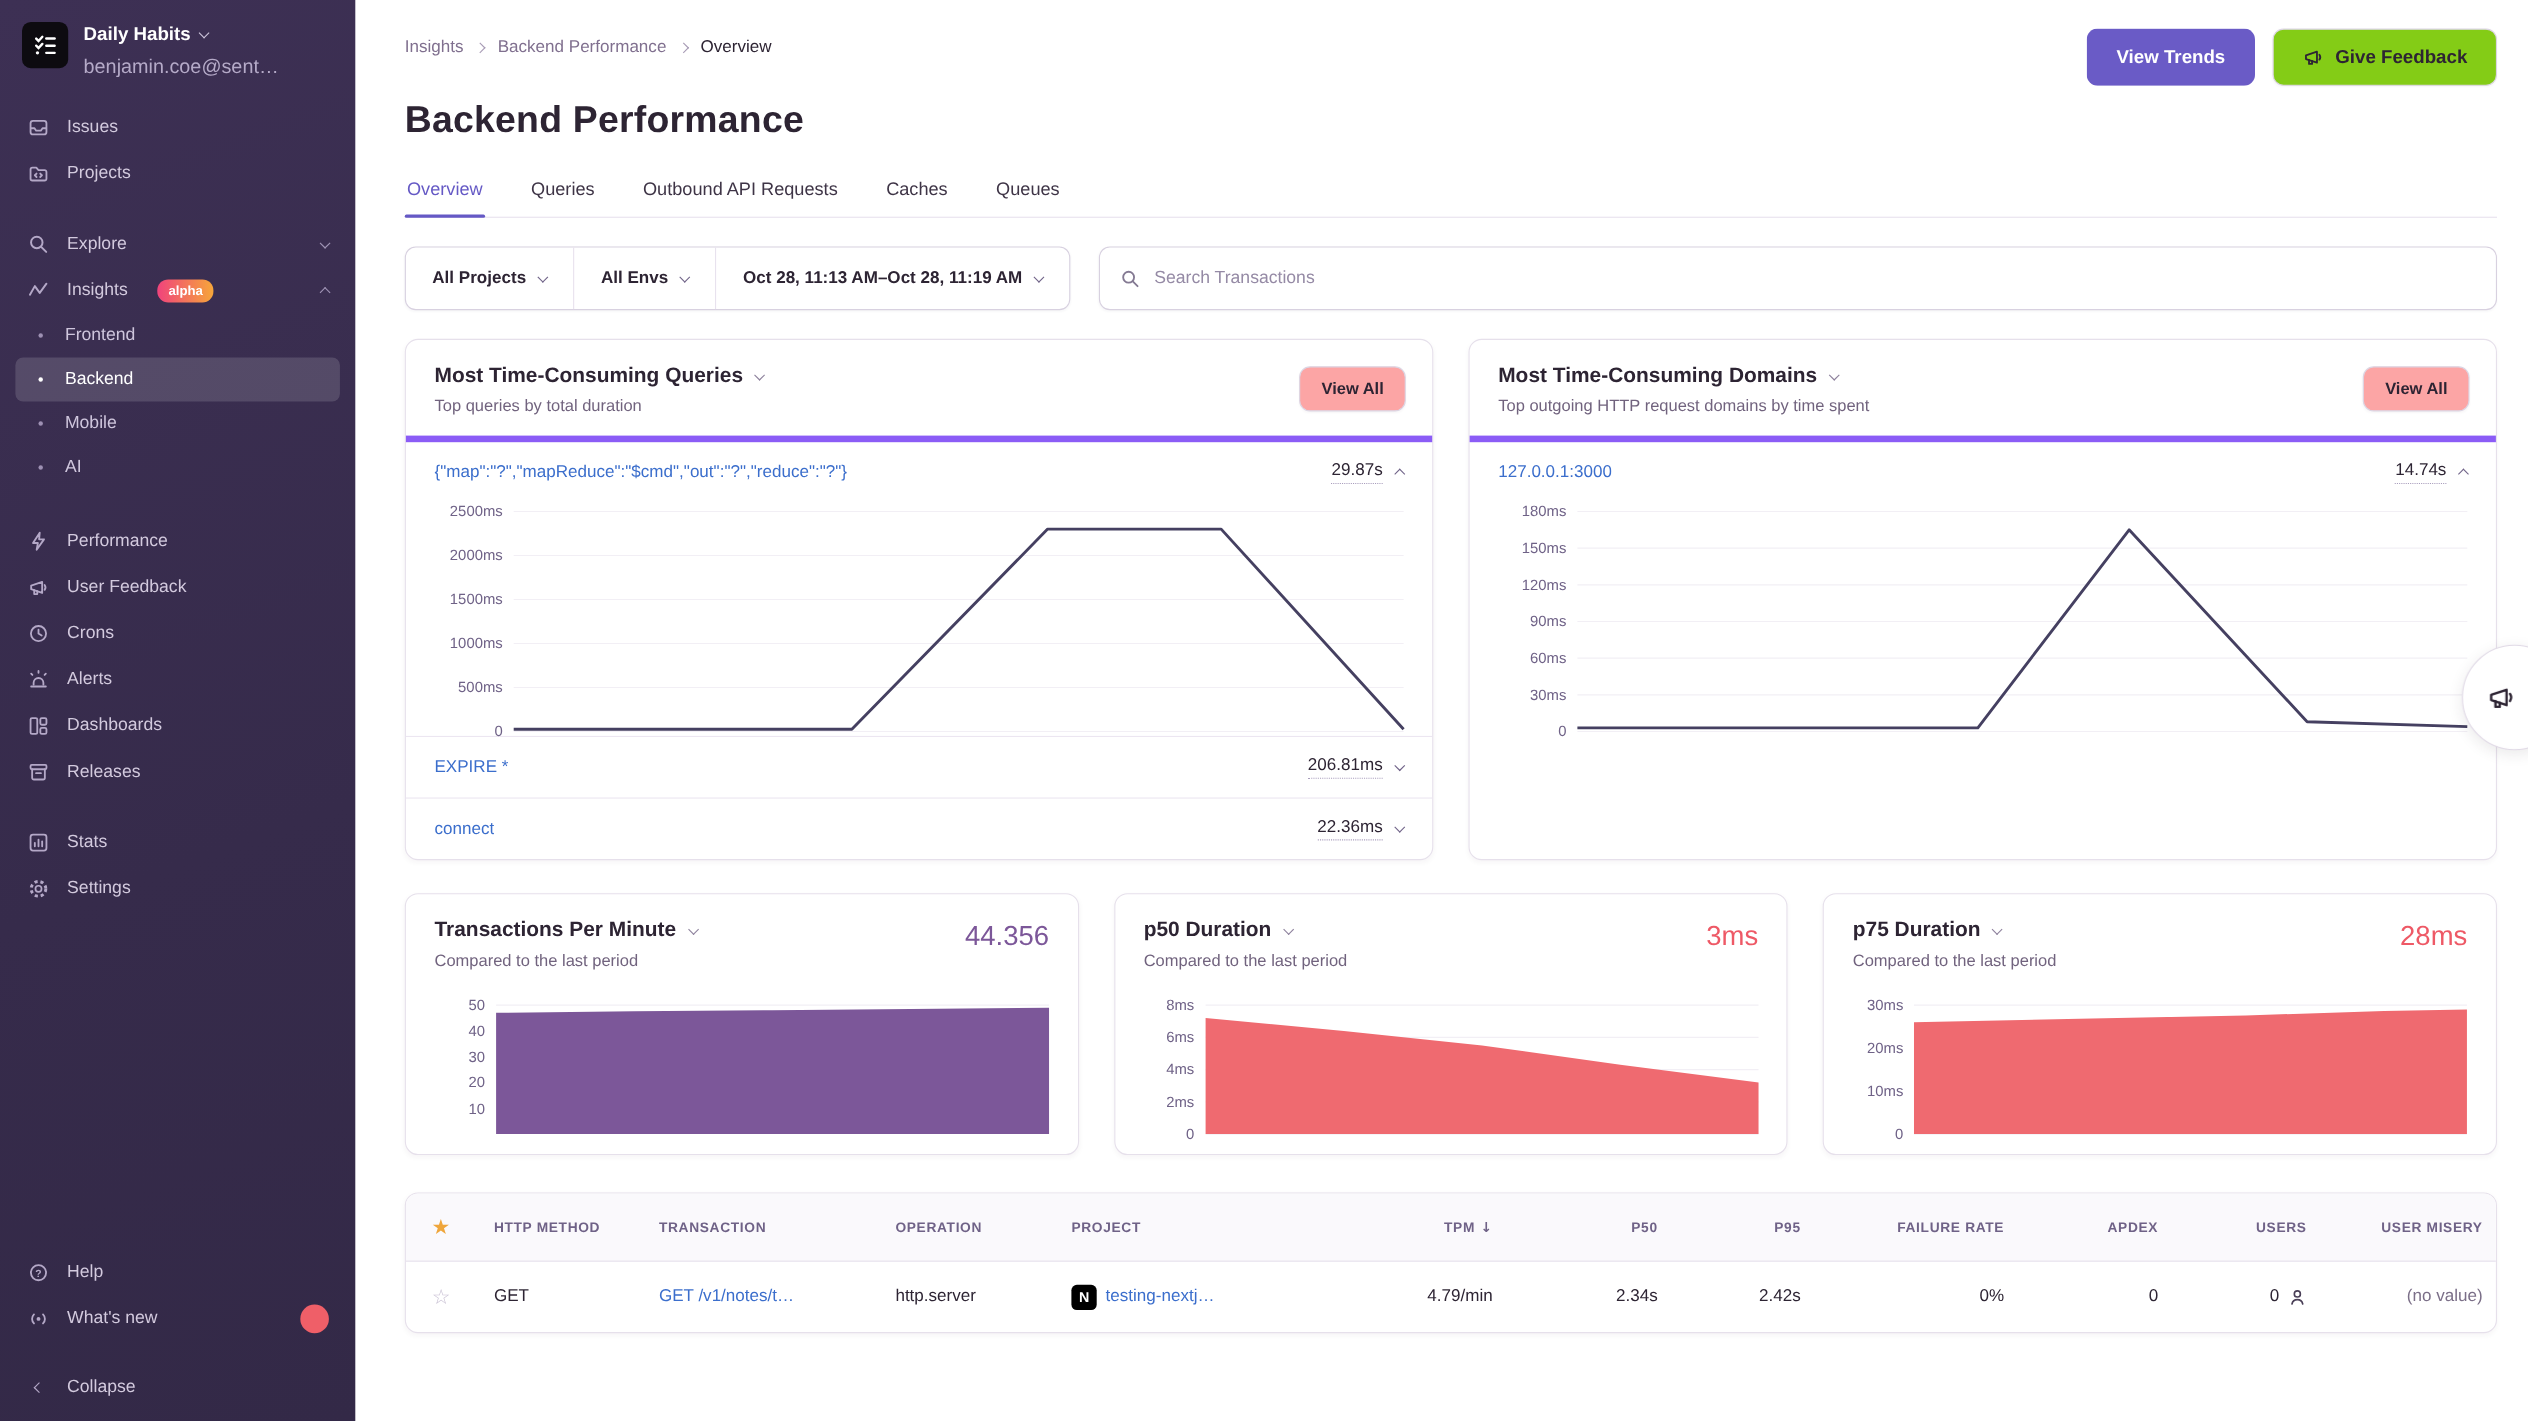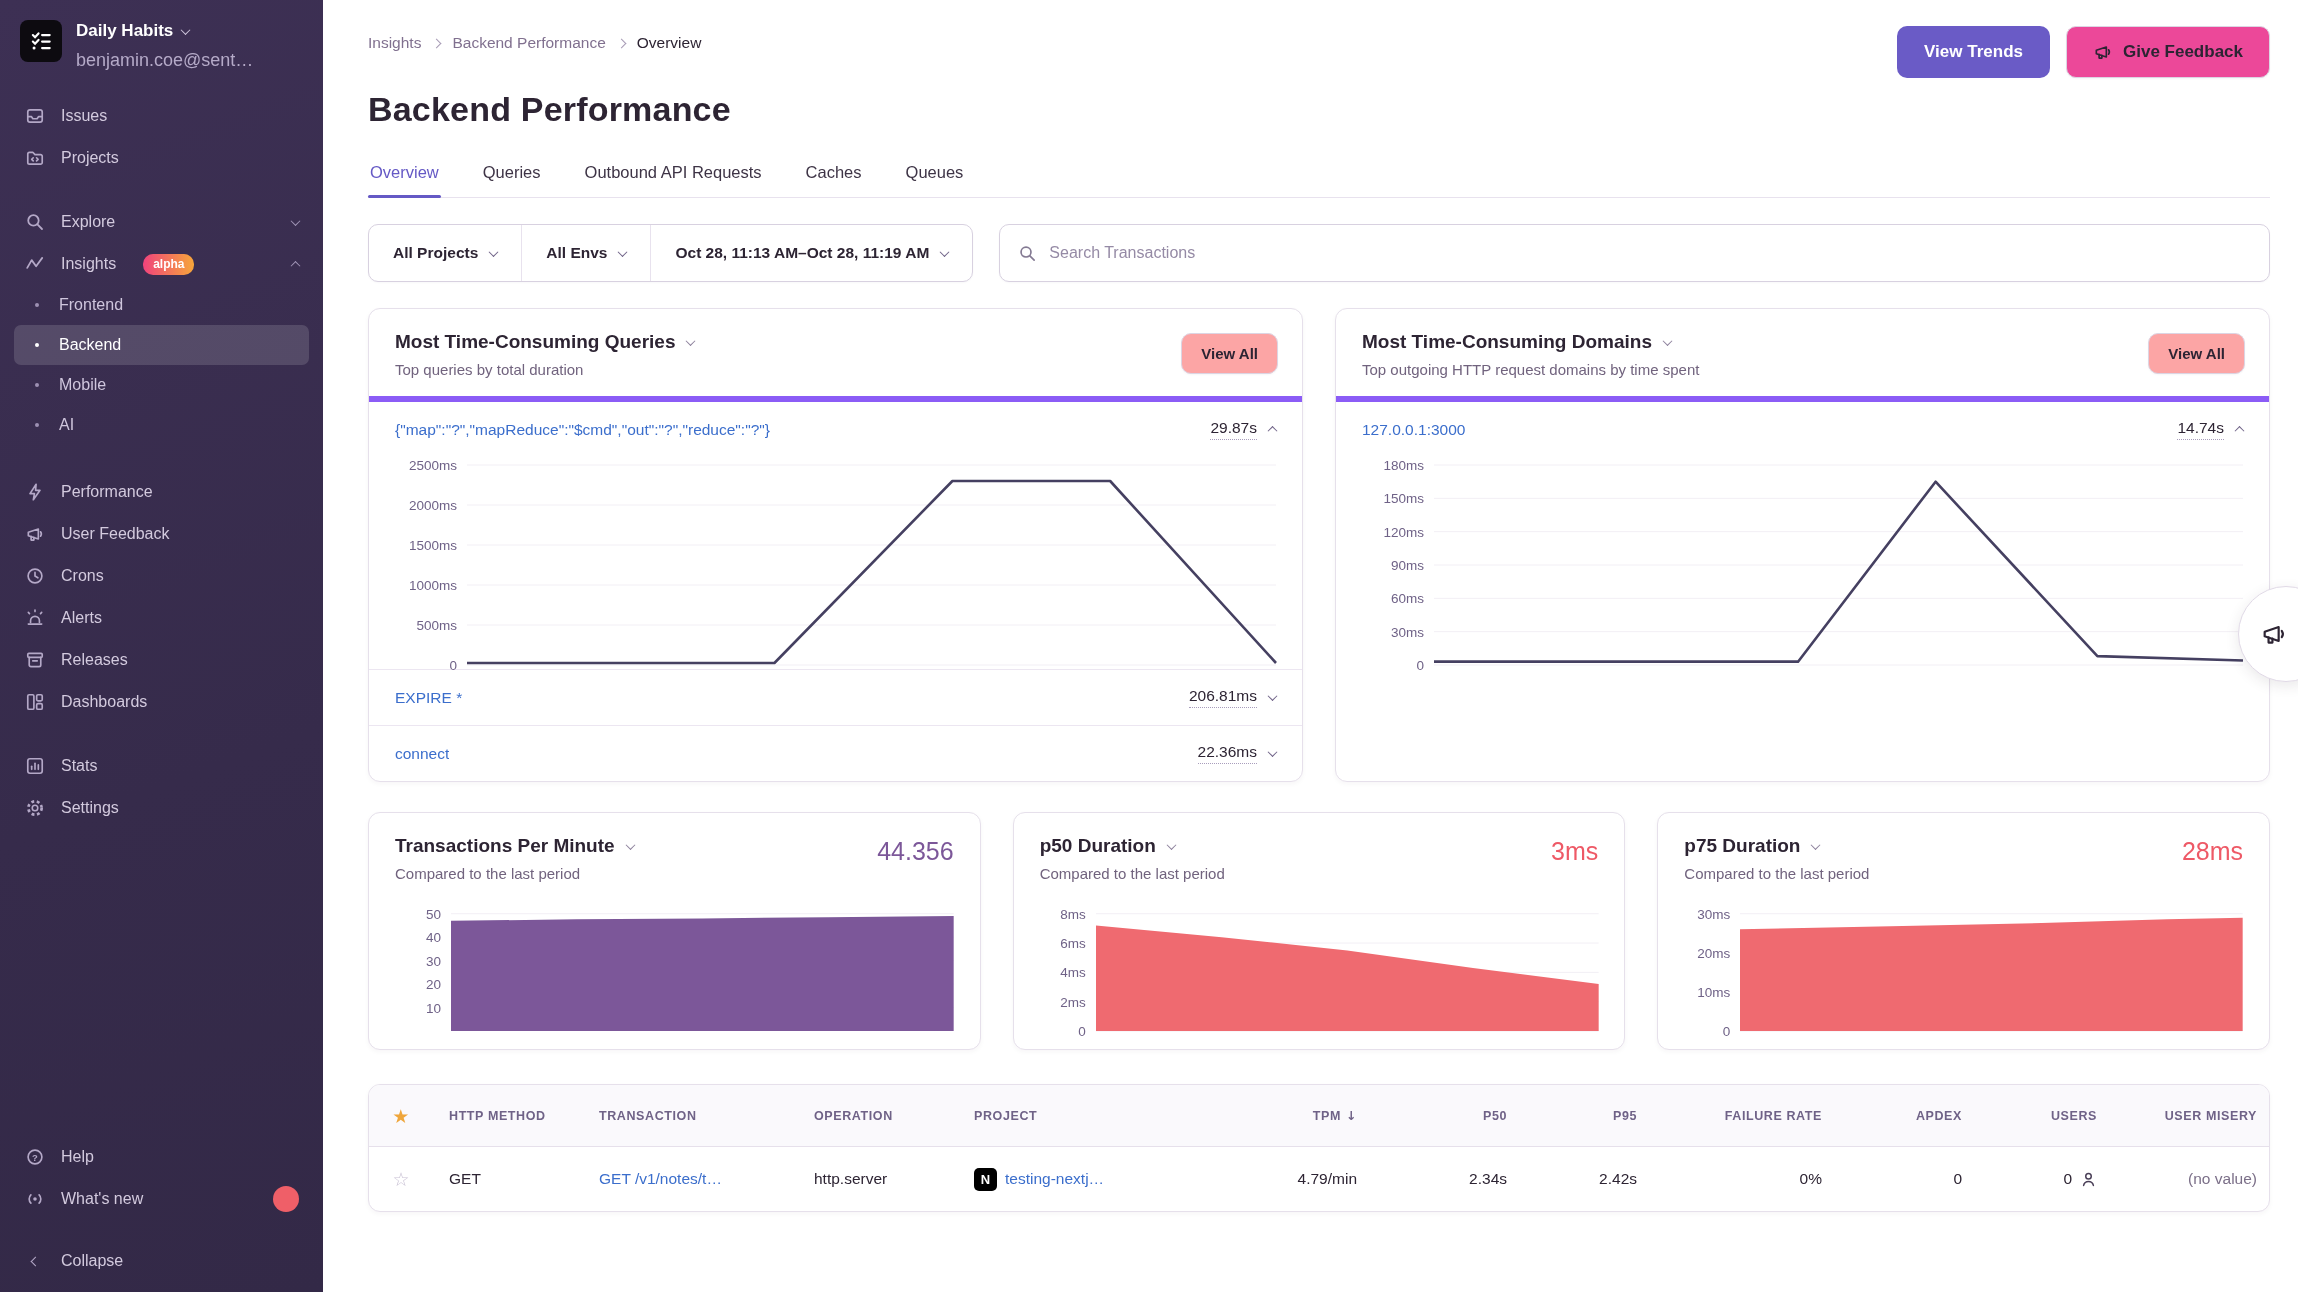--- a/index.html
+++ b/index.html
@@ -37,21 +37,21 @@
   
   .main { flex:1; padding:26px 28px 0 45px; position:relative; min-width:0; }
   .top-row { display:flex; align-items:flex-start; justify-content:space-between; }
   .breadcrumb { display:flex; align-items:center; gap:12px; font-size:15.5px; color:#80708f; padding-top:8px; }
   .breadcrumb .crumb-link { cursor:pointer; }
   .breadcrumb .sep { border-color:#a79bb5; }
   .breadcrumb .current { color:#2d2433; }
   .actions { display:flex; gap:16px; }
   .btn { display:flex; align-items:center; gap:10px; height:52px; padding:0 26px; border-radius:10px; font-size:17px; font-weight:700; cursor:pointer; border:1px solid transparent; }
   .btn-primary { background:#6a5bc6; color:#fff; }
-  .btn-default { background:#ec4899; border-color:#dcd5e3; color:#2d2433; box-shadow:0 1px 2px rgba(45,36,51,.04); }
+  .btn-default { background:#84cc16; border-color:#dcd5e3; color:#2d2433; box-shadow:0 1px 2px rgba(45,36,51,.04); }
 
   .page-title { font-size:34px; font-weight:700; color:#2d2433; margin-top:12px; letter-spacing:.2px; }
 
   .tabs { display:flex; gap:40px; margin-top:34px; border-bottom:1px solid #e8e2ee; }
   .tab { font-size:16.5px; color:#3e3446; padding:0 2px 15px; cursor:pointer; position:relative; }
   .tab.active { color:#6559c5; font-weight:400; }
   .tab.active::after { content:""; position:absolute; left:0; right:0; bottom:-1px; height:3px; border-radius:2px; background:#6559c5; }
 
   .filter-row { display:flex; margin-top:26px; gap:26px; }
   .seg-control { display:inline-flex; align-items:stretch; background:#fff; border:1px solid #d8d1e0; border-radius:10px; height:58px; box-shadow:0 1px 2px rgba(45,36,51,.03); }
@@ -235,37 +235,37 @@
           <line x1="3" y1="14.5" x2="15" y2="14.5"></line>
           <line x1="9" y1="3.2" x2="9" y2="1.8"></line>
           <line x1="4" y1="5" x2="3" y2="4"></line>
           <line x1="14" y1="5" x2="15" y2="4"></line>
         </svg>
       </span>
     <span>Alerts</span>
   </div>
   <div class="nav-item">
     <span class="nicon">
+        <svg width="20" height="20" viewBox="0 0 18 18" fill="none" stroke="currentColor" stroke-width="1.5">
+          <rect x="2.5" y="2.5" width="5.5" height="13" rx="1.2"></rect>
+          <rect x="10.5" y="2.5" width="5" height="5.5" rx="1.2"></rect>
+          <rect x="10.5" y="10.5" width="5" height="5" rx="1.2"></rect>
+        </svg>
+      </span>
+    <span>Dashboards</span>
+  </div>
+  <div class="nav-item">
+    <span class="nicon">
         <svg width="20" height="20" viewBox="0 0 18 18" fill="none" stroke="currentColor" stroke-width="1.5" stroke-linecap="round">
           <rect x="2.5" y="3" width="13" height="3.6" rx="1"></rect>
           <path d="M3.8 6.6 V13.5 a1.5 1.5 0 0 0 1.5 1.5 h7.4 a1.5 1.5 0 0 0 1.5-1.5 V6.6"></path>
           <line x1="7" y1="9.8" x2="11" y2="9.8"></line>
         </svg>
       </span>
     <span>Releases</span>
-  </div>
-  <div class="nav-item">
-    <span class="nicon">
-        <svg width="20" height="20" viewBox="0 0 18 18" fill="none" stroke="currentColor" stroke-width="1.5">
-          <rect x="2.5" y="2.5" width="5.5" height="13" rx="1.2"></rect>
-          <rect x="10.5" y="2.5" width="5" height="5.5" rx="1.2"></rect>
-          <rect x="10.5" y="10.5" width="5" height="5" rx="1.2"></rect>
-        </svg>
-      </span>
-    <span>Dashboards</span>
   </div>
 
   <div class="nav-gap3"></div>
 
   <div class="nav-item">
     <span class="nicon">
         <svg width="20" height="20" viewBox="0 0 18 18" fill="none" stroke="currentColor" stroke-width="1.5" stroke-linecap="round">
           <rect x="2.5" y="2.5" width="13" height="13" rx="2"></rect>
           <line x1="6" y1="12" x2="6" y2="9.2"></line>
           <line x1="9" y1="12" x2="9" y2="6.6"></line>

